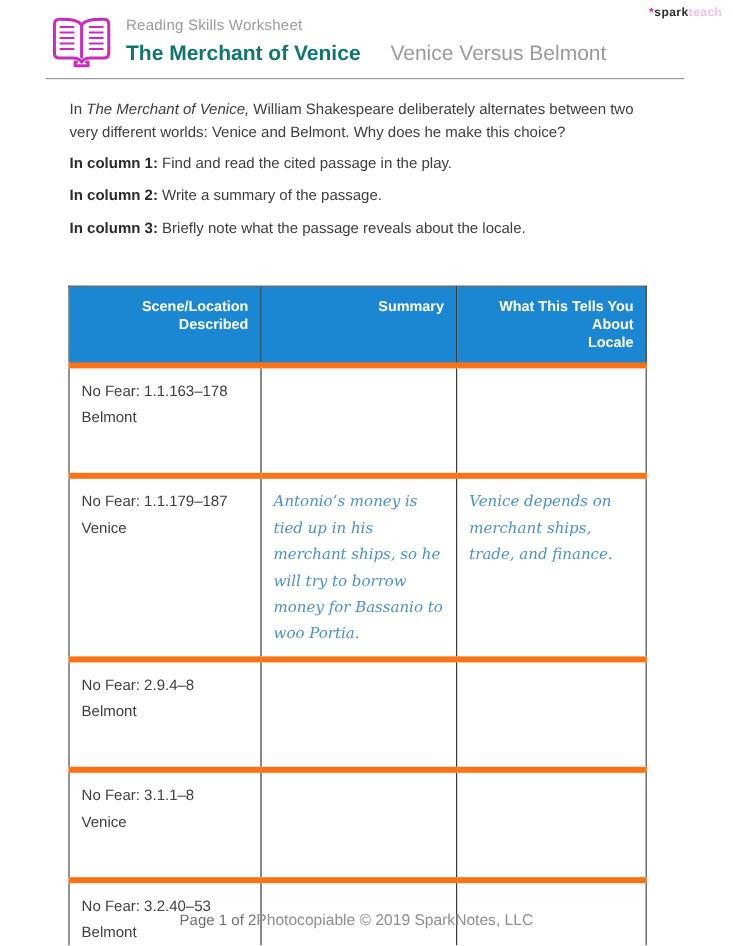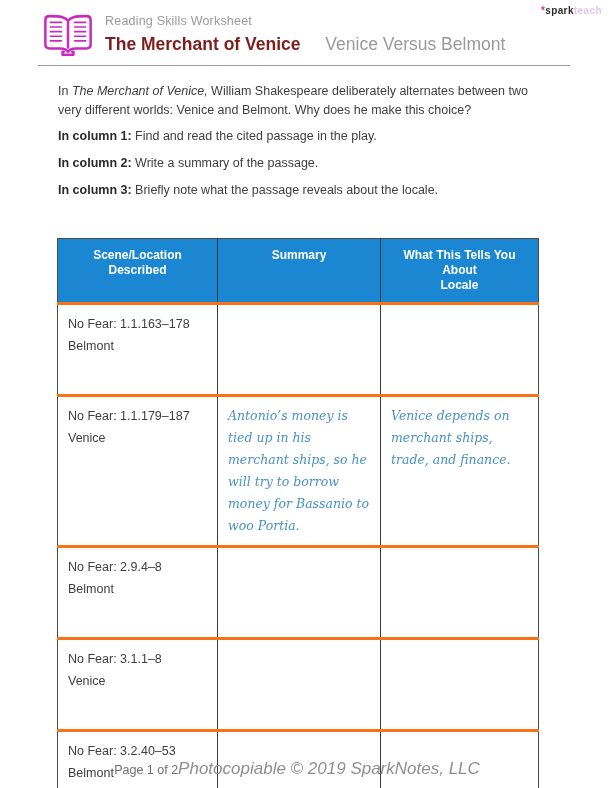--- a/index.html
+++ b/index.html
@@ -5,58 +5,58 @@
   html,body{margin:0;padding:0;background:#ffffff;}
   .page{
     position:relative;width:611px;height:788px;background:#ffffff;
     font-family:"Liberation Sans",sans-serif;color:#3e3e3e;overflow:hidden;border-radius:27px;
   }
   
   .book-icon{position:absolute;left:42px;top:12px;width:52px;height:46px;}
   .head-text{position:absolute;left:105px;top:14px;}
   .eyebrow{font-size:12.5px;color:#9a9a9a;letter-spacing:.2px;}
   .title{margin-top:5px;font-size:17.5px;line-height:22px;white-space:nowrap;}
-  .title .bold{font-weight:bold;color:#7f1d1d;}
+  .title .bold{font-weight:bold;color:#0f766e;}
   .title .light{font-weight:normal;color:#9a9a9a;margin-left:20px;}
   .logo{position:absolute;right:9px;top:5px;font-size:10px;font-weight:bold;letter-spacing:.4px;white-space:nowrap;}
   .logo .ast{color:#cb2bbc;}
   .logo .spark{color:#2e2e2e;}
   .logo .teach{color:#eac4e4;font-weight:bold;}
   .rule{position:absolute;left:38px;top:65px;width:532px;height:1px;background:#9a9a9a;}
   
   .intro{position:absolute;left:58px;top:82px;width:502px;font-size:12.5px;line-height:19px;}
   .intro p{margin:0 16px 8px 0;}
   .intro p.lead{margin-bottom:7px;}
   .intro b{color:#2b2b2b;}
   
   .wtable{
     position:absolute;left:57px;top:238px;width:481px;
     border-collapse:collapse;table-layout:fixed;
     font-size:12.5px;color:#3e3e3e;
   }
   .wtable th{
-    background:#1b86d1;color:#ffffff;text-align:center;vertical-align:top;
+    background:#1b86d1;color:#ffffff;text-align:right;vertical-align:top;
     font-size:12px;line-height:15px;padding:9px 10px;white-space:pre-line;
     border-bottom:2px solid #1c2b3a;height:48px;box-sizing:border-box;
   }
   .wtable td{
     vertical-align:top;padding:8px 10px;height:92px;box-sizing:border-box;
     line-height:22px;background:#ffffff;
   }
   .wtable{border:1px solid #4a4a4a;}
   .wtable th+th,.wtable td+td{border-left:1px solid #3a3a3a;}
-  .wtable tbody tr td{border-top:3px solid #f97316;}
+  .wtable tbody tr td{border-top:5px solid #f97316;}
   .hand{
     font-family:"DejaVu Serif",serif;font-style:italic;color:#4a90c8;
     font-size:12.5px;line-height:15.5px;
   }
   
   .footer{position:absolute;left:38px;top:759px;width:518px;display:flex;justify-content:center;align-items:baseline;}
   .page-num{font-size:12.5px;color:#6f6f6f;}
-  .copyright{font-size:17px;color:#8f8f8f;font-style:italic;font-family:"Liberation Sans",sans-serif;}
+  .copyright{font-size:13px;color:#8f8f8f;font-family:"Liberation Sans",sans-serif;}
 </style>
 </head>
 <body>
 
 <div class="page">
 
   <div class="book-icon">
     <svg viewBox="0 0 62 52" width="52" height="46">
       <g fill="none" stroke="#cb2bbc" stroke-linecap="round" stroke-linejoin="round">
         <path stroke-width="3" d="M31 9 C28 5 23.5 3.5 9 3.5 C5.7 3.5 4 5.2 4 8.5 V37 c0 3.3 1.7 5 5 5 h13 c4.4 0 7.4 1.3 9 4 c1.6 -2.7 4.6 -4 9 -4 h13 c3.3 0 5 -1.7 5 -5 V8.5 c0 -3.3 -1.7 -5 -5 -5 C38.5 3.5 34 5 31 9 v32"></path>

